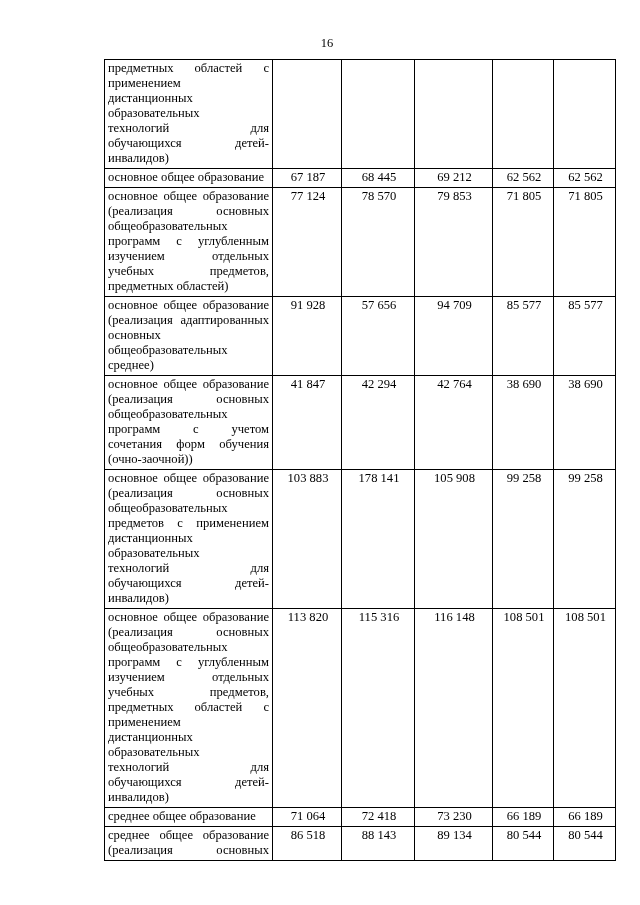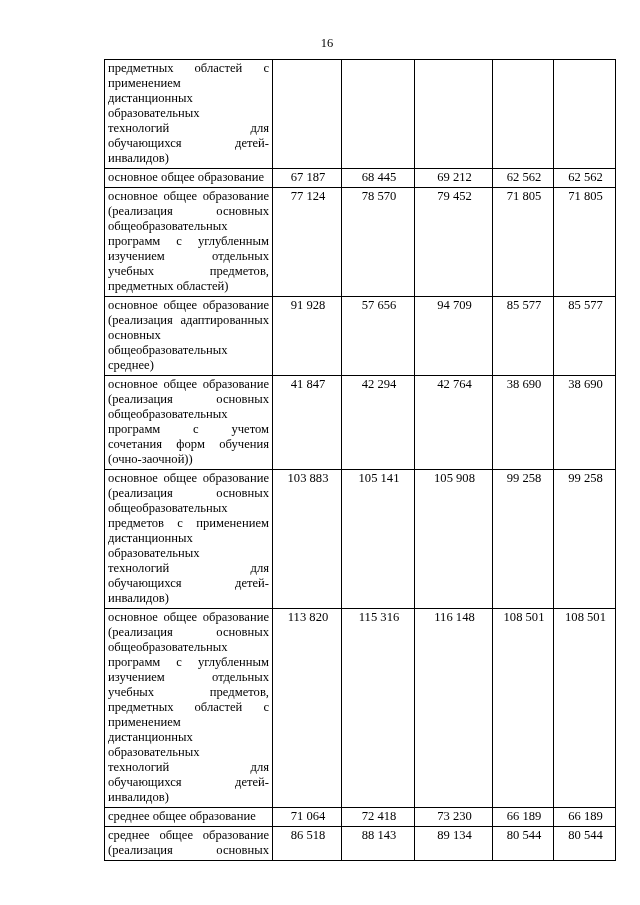--- a/index.html
+++ b/index.html
@@ -104,21 +104,21 @@
           <div class="ln">основное общее образование</div>
           <div class="ln">(реализация основных</div>
           <div class="ln">общеобразовательных</div>
           <div class="ln">программ с углубленным</div>
           <div class="ln">изучением отдельных</div>
           <div class="ln">учебных предметов,</div>
           <div class="ln ln-last">предметных областей)</div>
         </td>
         <td class="num-cell">77 124</td>
         <td class="num-cell">78 570</td>
-        <td class="num-cell">79 452</td>
+        <td class="num-cell">79 853</td>
         <td class="num-cell">71 805</td>
         <td class="num-cell">71 805</td>
       </tr>
       <tr>
         <td class="label-cell">
           <div class="ln">основное общее образование</div>
           <div class="ln">(реализация адаптированных</div>
           <div class="ln">основных</div>
           <div class="ln">общеобразовательных</div>
           <div class="ln ln-last">среднее)</div>
@@ -150,21 +150,21 @@
           <div class="ln">(реализация основных</div>
           <div class="ln">общеобразовательных</div>
           <div class="ln">предметов с применением</div>
           <div class="ln">дистанционных</div>
           <div class="ln">образовательных</div>
           <div class="ln">технологий для</div>
           <div class="ln">обучающихся детей-</div>
           <div class="ln ln-last">инвалидов)</div>
         </td>
         <td class="num-cell">103 883</td>
-        <td class="num-cell">105 141</td>
+        <td class="num-cell">178 141</td>
         <td class="num-cell">105 908</td>
         <td class="num-cell">99 258</td>
         <td class="num-cell">99 258</td>
       </tr>
       <tr>
         <td class="label-cell">
           <div class="ln">основное общее образование</div>
           <div class="ln">(реализация основных</div>
           <div class="ln">общеобразовательных</div>
           <div class="ln">программ с углубленным</div>

